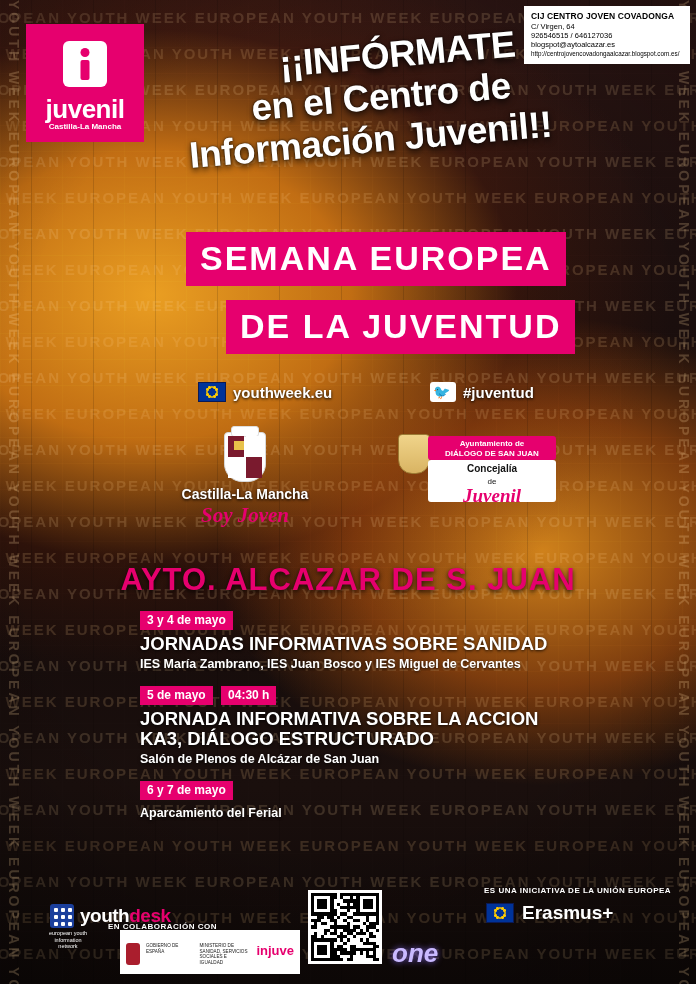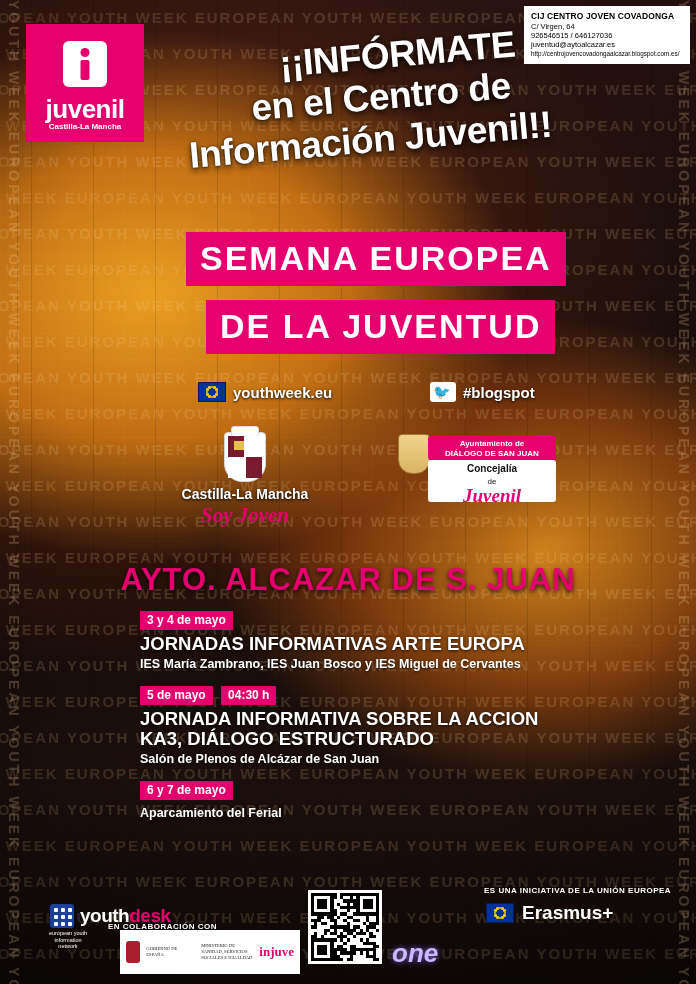--- a/index.html
+++ b/index.html
@@ -130,21 +130,21 @@
     font-weight:bold;
     letter-spacing:2px;
     text-align:center;
     font-size:34px;
     line-height:1;
     padding:9px 14px 11px;
     box-sizing:border-box;
     white-space:nowrap;
   }
   #banner1{left:186px;top:232px;}
-  #banner2{left:206px;top:300px;text-align:center;}
+  #banner2{left:226px;top:300px;text-align:center;}
 
   
   .linkrow{position:absolute;top:382px;left:0;width:696px;height:30px;}
   .eulink{position:absolute;left:198px;top:0;display:flex;align-items:center;gap:7px;}
   .euflag{
     width:26px;height:18px;background:#003399;position:relative;border:1px solid #0b1a55;
   }
   .euflag .star{
     position:absolute;width:2.4px;height:2.4px;background:#ffcc00;border-radius:50%;
   }
@@ -248,21 +248,21 @@
   .qr canvas,.qr .qrpat{width:100%;height:100%;}
   .qrpat{
     background-image:
       repeating-linear-gradient(90deg,#000 0 4px,#fff 4px 8px),
       repeating-linear-gradient(0deg,#000 0 4px,transparent 4px 8px);
     background-blend-mode:screen;
   }
 
   .gob{
     position:absolute;left:120px;top:56px;width:180px;height:44px;background:#fff;
-    display:flex;align-items:center;gap:6px;padding:13px 6px;box-sizing:border-box;font-family:Liberation Serif, serif;
+    display:flex;gap:6px;padding:13px 6px;box-sizing:border-box;
   }
   .gob .crestmini{width:17px;height:22px;background:#aa1e2d;border-radius:3px;}
   .gob .t1{font-size:4.6px;color:#222;line-height:1.25;width:58px;}
   .gob .t2{font-size:4.6px;color:#222;line-height:1.25;width:62px;}
   .gob .injuve{font-size:13px;font-weight:bold;color:#111;margin-left:auto;}
   .gob .injuve span{color:#e6006e;}
 
   .erasmus{position:absolute;left:486px;top:28px;display:flex;align-items:center;gap:8px;}
   .erasmus .txt{color:#fff;font-size:19px;font-weight:bold;}
   .one{
@@ -313,21 +313,21 @@
       <div class="vtext">YOUTH WEEK EUROPEAN YOUTH WEEK EUROPEAN YOUTH WEEK EUROPEAN YOUTH WEEK EUROPEAN YOUTH WEEK EUROPEAN</div>
     </div>
   <div class="sideband right">
       <div class="vtext">YOUTH WEEK EUROPEAN YOUTH WEEK EUROPEAN YOUTH WEEK EUROPEAN YOUTH WEEK EUROPEAN YOUTH WEEK EUROPEAN</div>
     </div>
 
   <div class="infobox">
     <div class="t">CIJ CENTRO JOVEN COVADONGA</div>
     <div class="l">C/ Virgen, 64</div>
     <div class="l">926546515 / 646127036</div>
-    <div class="l">juventud@aytoalcazar.es</div>
+    <div class="l">blogspot@aytoalcazar.es</div>
     <div class="l small">http://centrojovencovadongaalcazar.blogspot.com.es/</div>
   </div>
 
   <div class="juvenil">
     <div class="mark">
       <div class="dot"></div>
       <div class="stem"></div>
     </div>
     <div class="word">juvenil</div>
     <div class="sub">Castilla-La Mancha</div>
@@ -357,21 +357,21 @@
           <div class="star" style="left: 6.6px; top: 7.8px;"></div>
           <div class="star" style="left: 7.29667px; top: 5.2px;"></div>
           <div class="star" style="left: 9.2px; top: 3.29667px;"></div>
         </div>
       <div class="txt">youthweek.eu</div>
     </div>
     <div class="twlink">
       <div class="twbox">
           <div class="bird">🐦</div>
         </div>
-      <div class="txt">#blogspot</div>
+      <div class="txt">#juventud</div>
     </div>
   </div>
 
   <div class="clm">
     <div class="shield">
       <div class="crown"></div>
       <div class="q q1">
           <div class="castle"></div>
         </div>
       <div class="q q2"></div>
@@ -394,21 +394,21 @@
       <div class="j">Juvenil</div>
     </div>
   </div>
 
   <div class="citytitle">AYTO. ALCAZAR DE S. JUAN</div>
 
   <div class="programme">
 
     <div class="prog-item">
       <div class="datebar">3 y 4 de mayo</div>
-      <div class="prog-title">JORNADAS INFORMATIVAS ARTE EUROPA</div>
+      <div class="prog-title">JORNADAS INFORMATIVAS SOBRE SANIDAD</div>
       <div class="prog-sub">IES María Zambrano, IES Juan Bosco y IES Miguel de Cervantes</div>
     </div>
 
     <div class="prog-item">
       <div class="datebar split">
         <span class="p1">5 de mayo</span>
         <span class="p2">04:30 h</span>
       </div>
       <div class="prog-title">JORNADA INFORMATIVA SOBRE LA ACCION KA3, DIÁLOGO ESTRUCTURADO</div>
       <div class="prog-sub">Salón de Plenos de Alcázar de San Juan</div>

